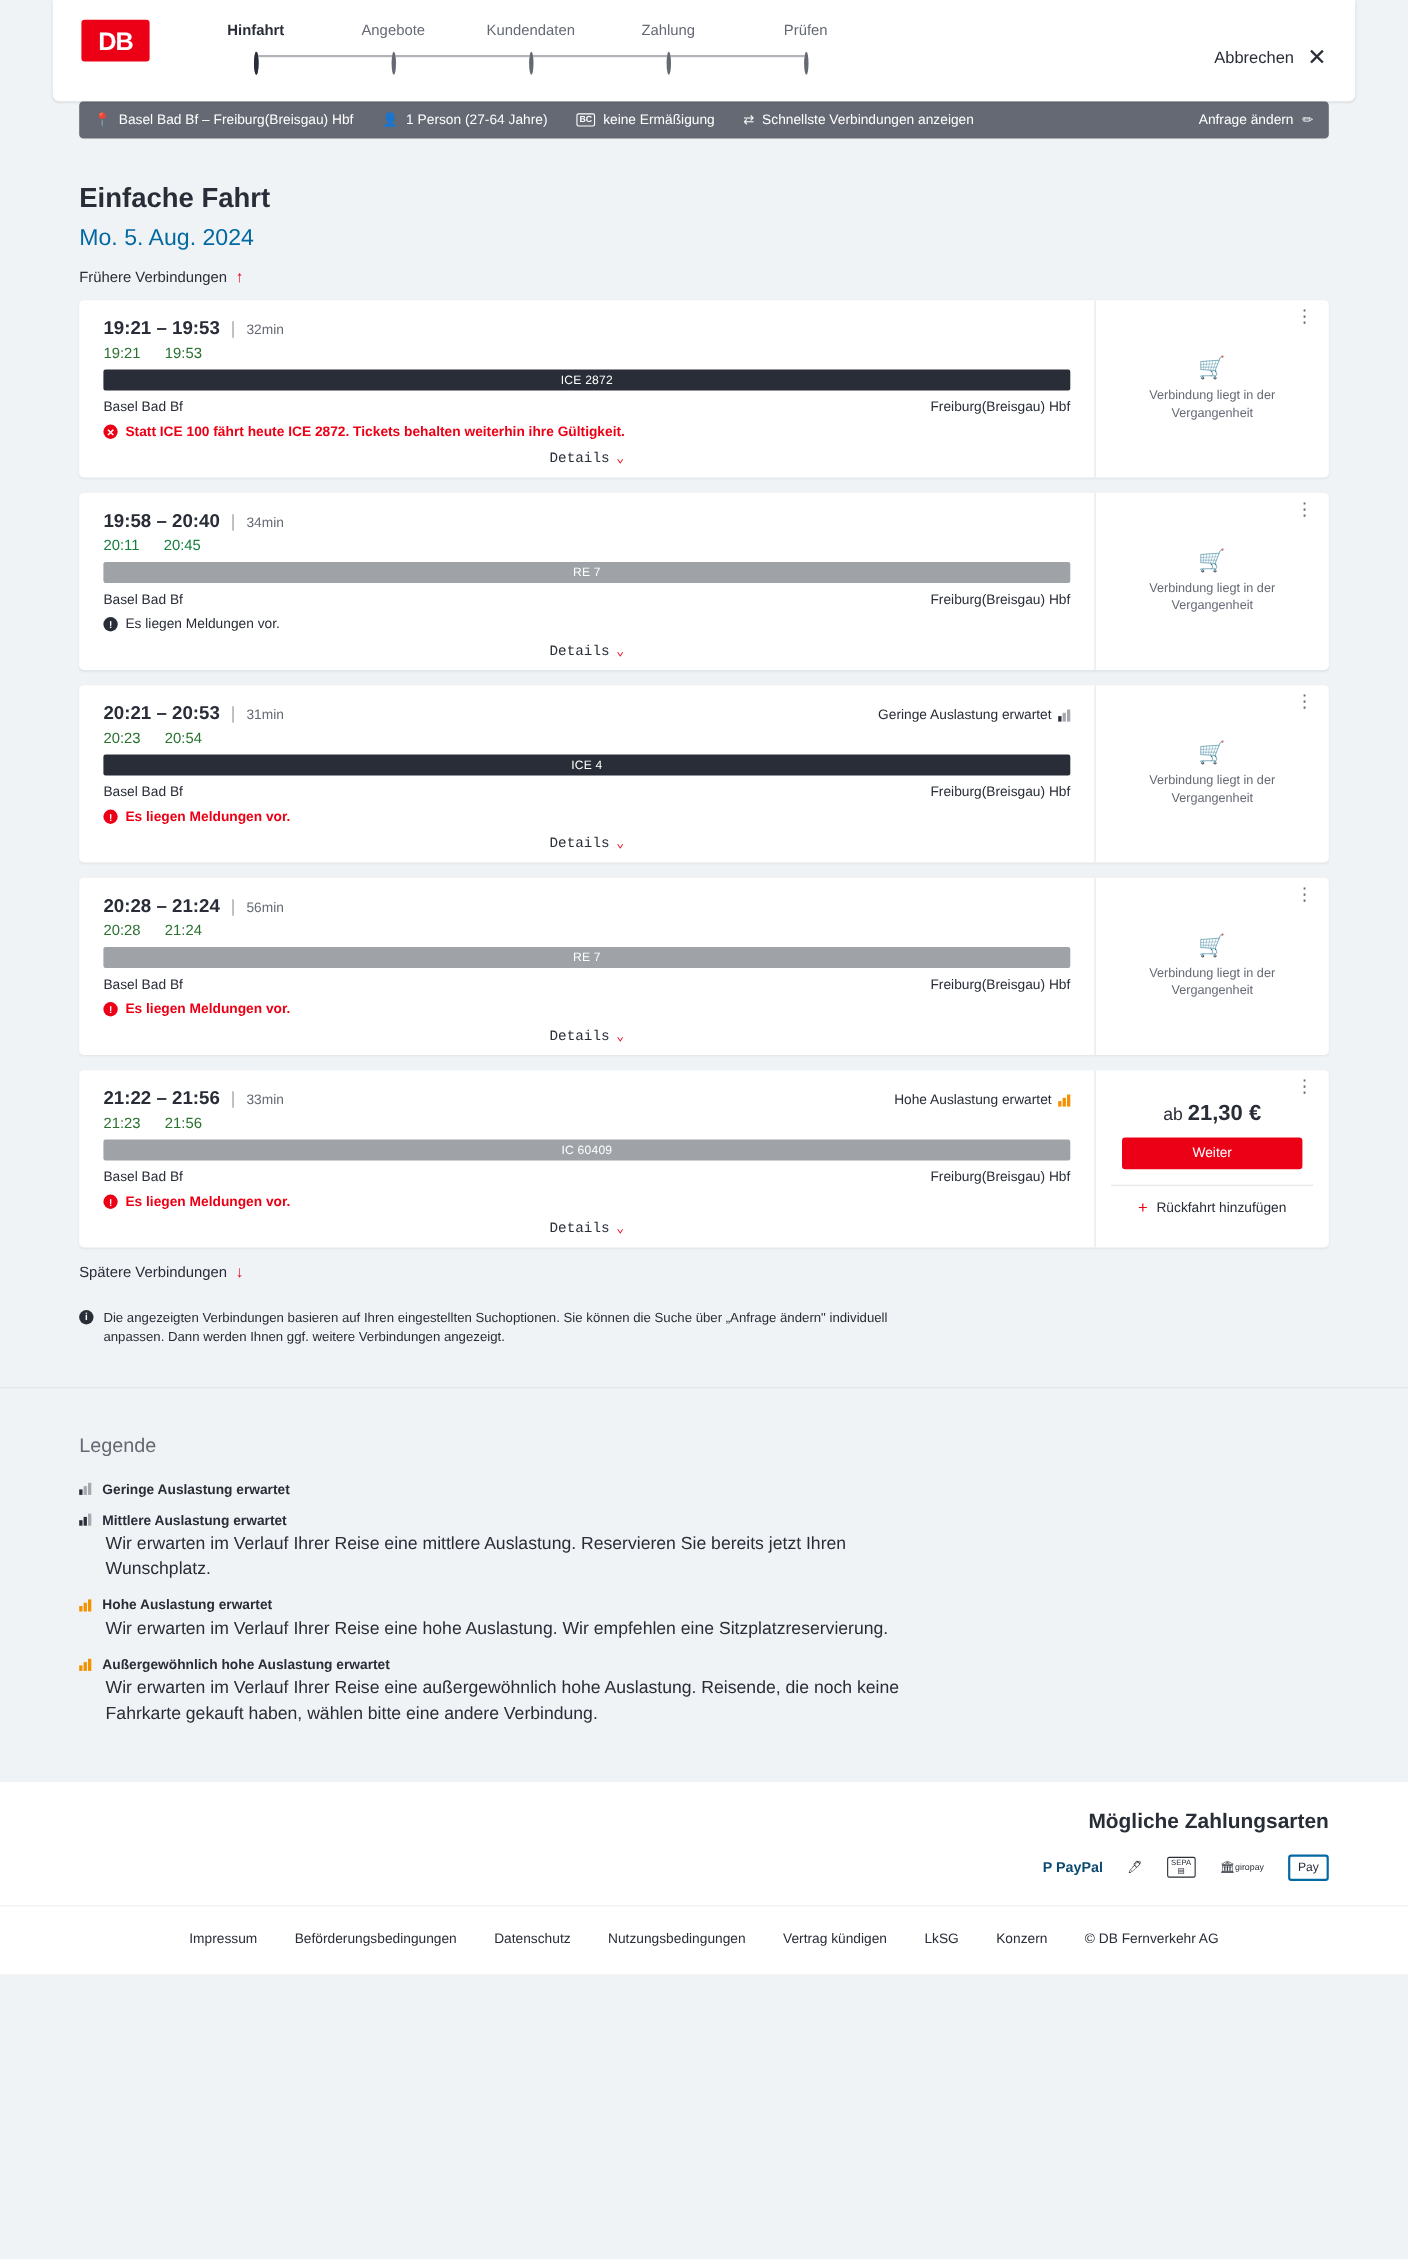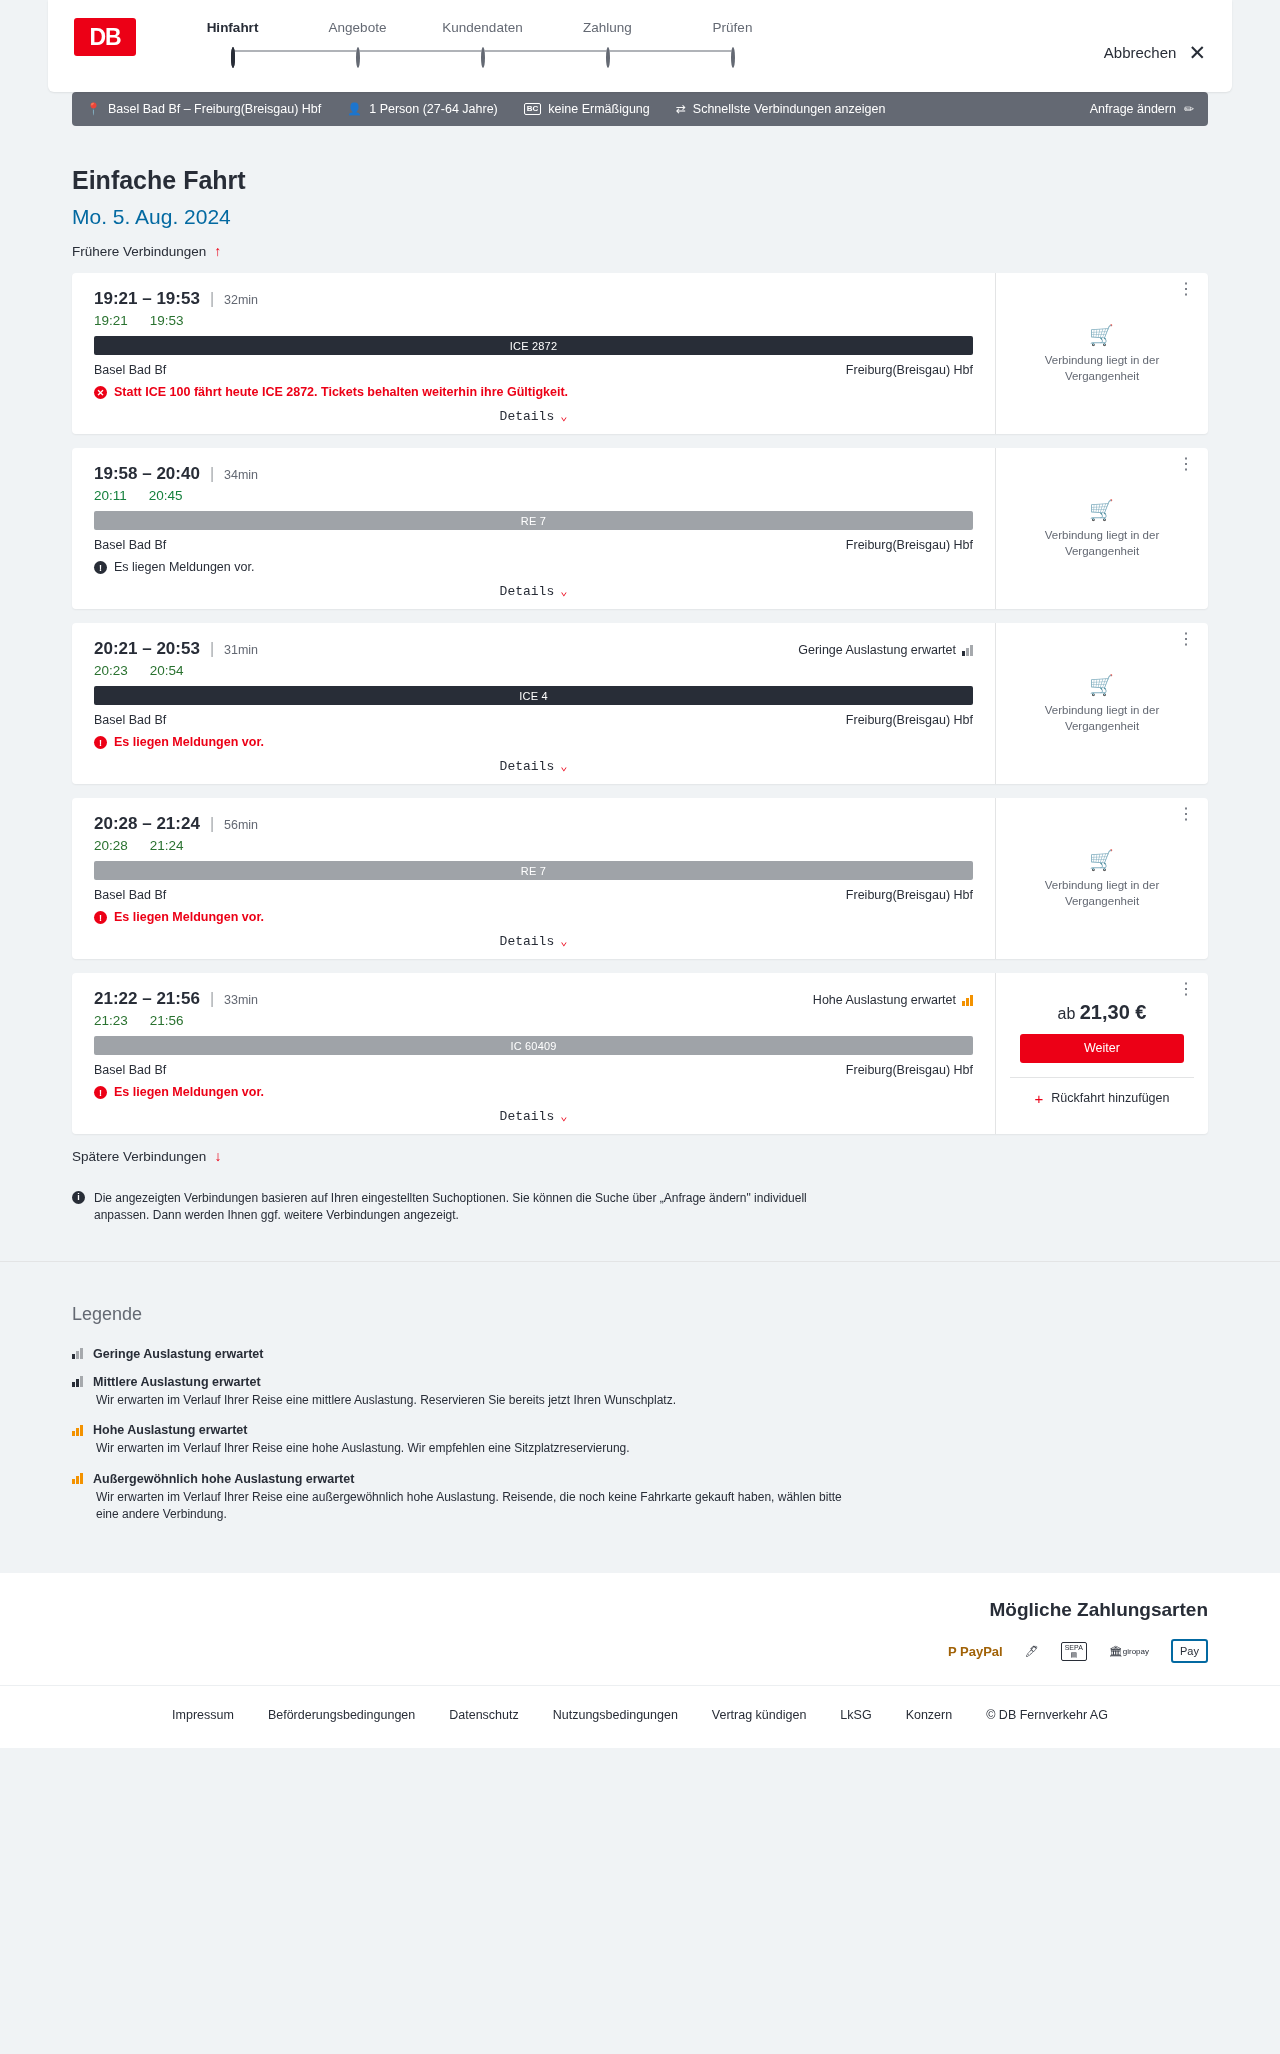--- a/index.html
+++ b/index.html
@@ -232,28 +232,28 @@
     font-size: 12px; color:#282d37;
     max-width: 790px;
     line-height: 1.45;
   }
 
   
   .legend-sec { background:#f0f3f5; padding: 42px 72px 36px 72px; border-top:1px solid #e3e4e5; margin-top: 36px; }
   .legend-title { font-size: 18px; color:#646973; margin-bottom: 22px; }
   .legend-item { margin-bottom: 14px; }
   .legend-head { display:flex; align-items:center; gap:10px; font-size: 12.5px; font-weight:bold; color:#282d37; }
-  .legend-desc { font-size: 12px; color:#282d37; margin-top:3px; margin-left: 24px; line-height:1.45; max-width: 760px; }
+  .legend-desc { font-size: 16px; color:#282d37; margin-top:3px; margin-left: 24px; line-height:1.45; max-width: 760px; }
 
   
   .pay-sec { background:#fff; padding: 26px 72px 22px 72px; }
   .pay-title { text-align:right; font-size: 19px; font-weight:bold; color:#282d37; }
   .pay-row { display:flex; justify-content:flex-end; align-items:center; gap: 22px; margin-top: 18px; }
   .pay-chip { height: 24px; display:flex; align-items:center; justify-content:center; font-size: 11px; color:#282d37; }
-  .paypal { color:#a16207; font-weight:bold; font-size:13px; }
+  .paypal { color:#0c4a6e; font-weight:bold; font-size:13px; }
   .sepa-box { border:1px solid #282d37; border-radius:2px; padding:1px 3px; font-size:7px; text-align:center; line-height:1.1; }
 
   
   .footer { background:#fff; padding: 22px 0 26px 0; border-top:1px solid #eceff1; }
   .footer-links { display:flex; justify-content:center; gap: 34px; font-size: 12.5px; color:#282d37; flex-wrap:wrap; }
   .footer-links span { cursor:pointer; }
   .footer-links span.copy { cursor:default; }
 </style>
 </head>
 <body>

